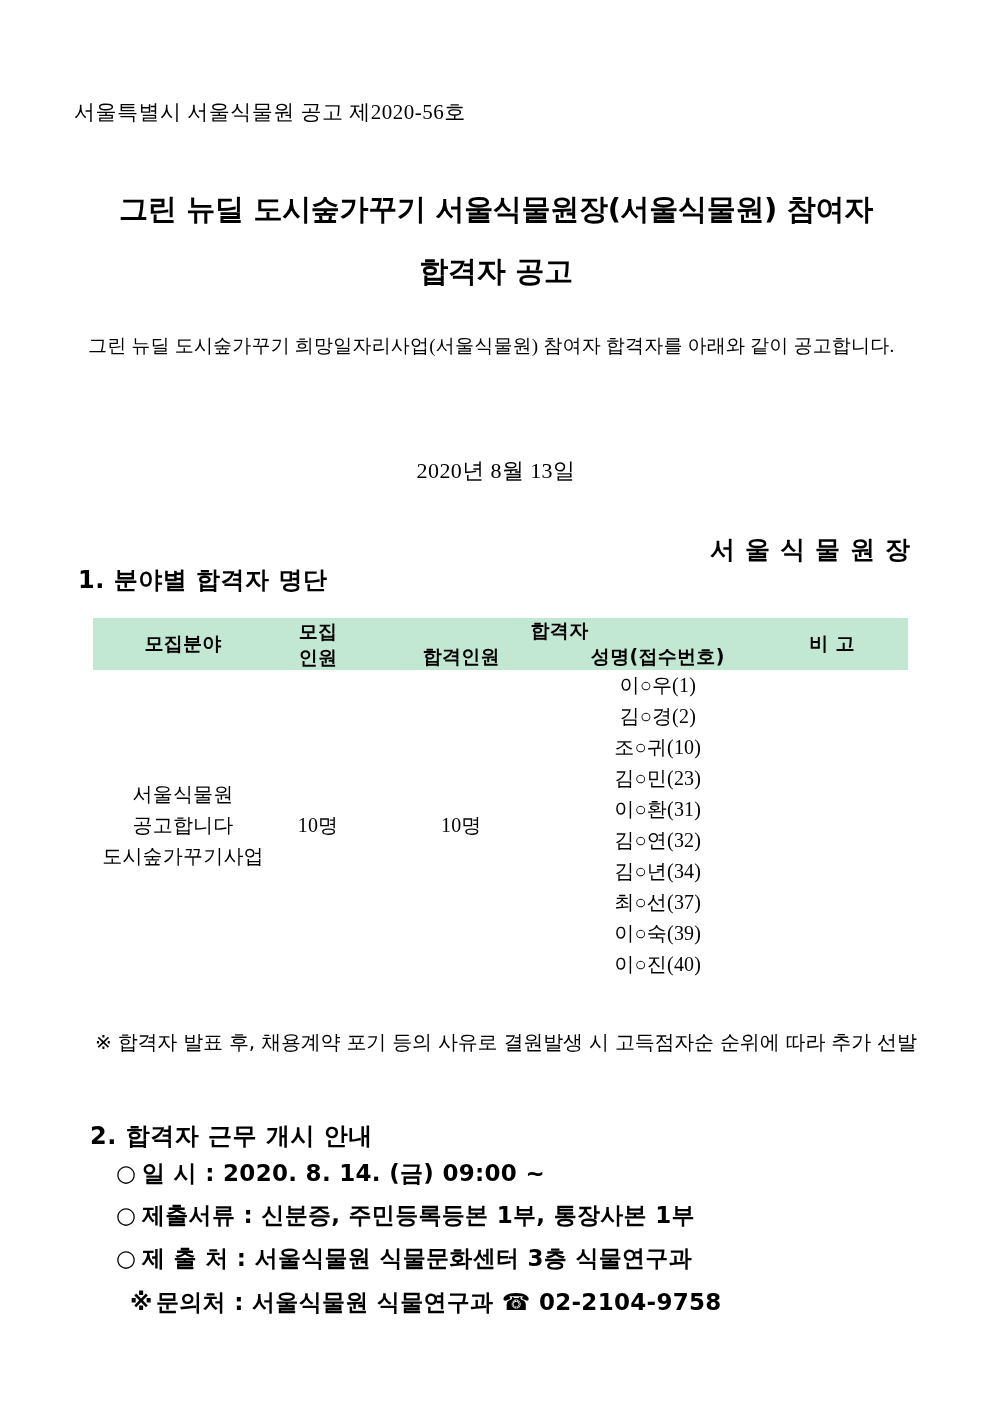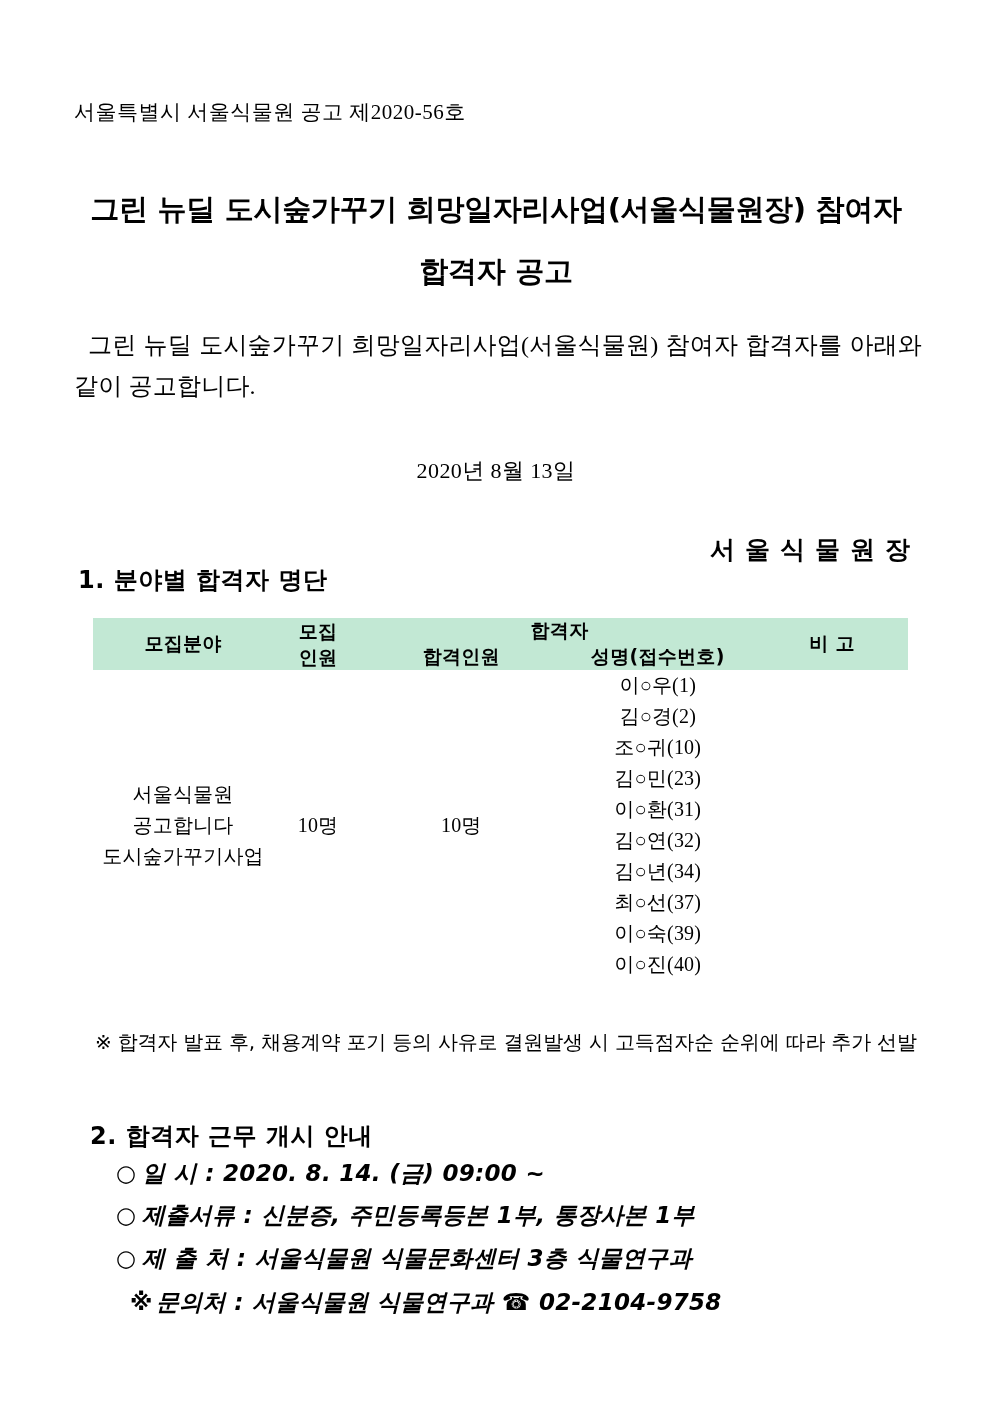--- a/index.html
+++ b/index.html
@@ -47,21 +47,21 @@
     letter-spacing: -0.3px;
   }
   .doc-title .l2 { display: block; }
 
   
   .intro {
     position: absolute;
     left: 74px;
     top: 325px;
     width: 848px;
-    font-size: 24px;
+    font-size: 19px;
     line-height: 41px;
     text-align: justify;
     text-indent: 14px;
     letter-spacing: 0.2px;
   }
 
   
   .doc-date {
     position: absolute;
     left: 62px;
@@ -166,39 +166,38 @@
   }
 
   
   .bullet {
     position: absolute;
     font-family: "DejaVu Sans", "Liberation Sans", sans-serif;
     font-weight: bold;
     font-size: 23px;
     letter-spacing: 0.3px;
     white-space: nowrap;
-    font-style: italic;
   }
   #b1 { left: 116px; top: 1158px; }
   #b2 { left: 116px; top: 1200px; }
   #b3 { left: 116px; top: 1243px; }
   #b4 { left: 130px; top: 1287px; font-weight: bold; }
   .bmark { display: inline-block; width: 26px; }
   .blabel { display: inline-block; }
   .phone-icon { font-family: "DejaVu Sans", sans-serif; }
 </style>
 </head>
 <body>
 
 <div class="page">
 
   <div class="doc-number">서울특별시 서울식물원 공고 제2020-56호</div>
 
   <div class="doc-title">
-    <span class="l1">그린 뉴딜 도시숲가꾸기 희망일자리사업(서울식물원장) 참여자</span>
+    <span class="l1">그린 뉴딜 도시숲가꾸기 서울식물원장(서울식물원) 참여자</span>
     <span class="l2">합격자 공고</span>
   </div>
 
   <div class="intro">그린 뉴딜 도시숲가꾸기 희망일자리사업(서울식물원) 참여자 합격자를 아래와 같이 공고합니다.</div>
 
   <div class="doc-date">2020년 8월 13일</div>
 
   <div class="signature">서울식물원장</div>
 
   <div class="section-heading" id="sec1">1. 분야별 합격자 명단</div>

